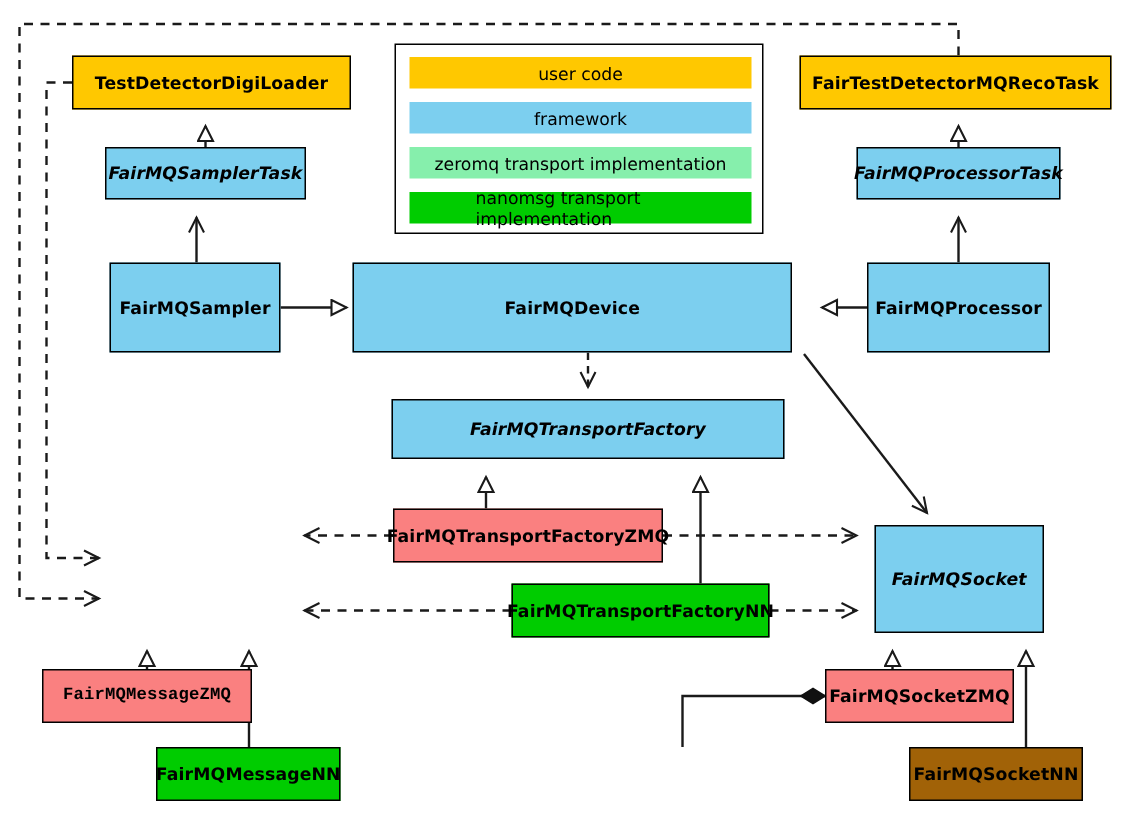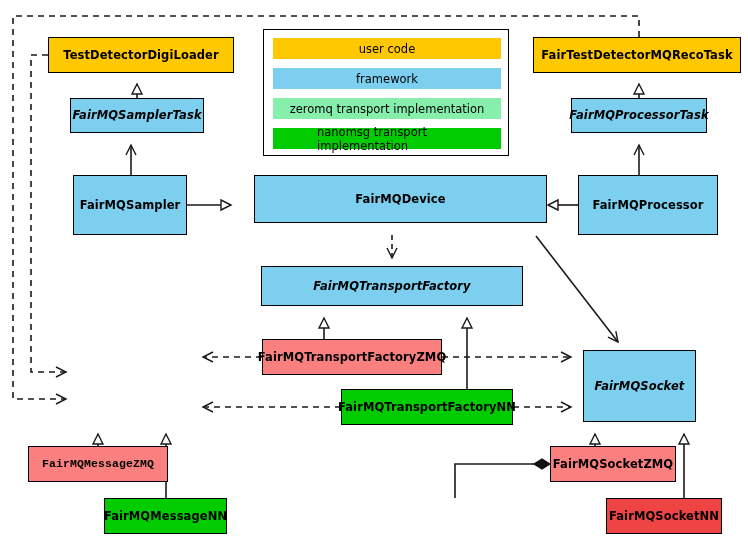--- a/index.html
+++ b/index.html
@@ -105,33 +105,33 @@
     </div>
 
   <div class="node italic" style="left:70px;top:98px;width:134px;height:35px;background:#7CCFEF;">
       <span>FairMQSamplerTask</span>
     </div>
 
   <div class="node" style="left:73px;top:175px;width:114px;height:60px;background:#7CCFEF;">
       <span>FairMQSampler</span>
     </div>
 
-  <div class="node" style="left:254px;top:175px;width:293px;height:48px;background:#7CCFEF;">
+  <div class="node" style="left:235px;top:175px;width:293px;height:60px;background:#7CCFEF;">
       <span>FairMQDevice</span>
     </div>
 
   <div class="node" style="left:533px;top:37px;width:208px;height:36px;background:#FFC800;">
       <span>FairTestDetectorMQRecoTask</span>
     </div>
 
   <div class="node italic" style="left:571px;top:98px;width:136px;height:35px;background:#7CCFEF;">
       <span>FairMQProcessorTask</span>
     </div>
 
-  <div class="node" style="left:578px;top:175px;width:140px;height:60px;background:#7CCFEF;">
+  <div class="node" style="left:578px;top:175px;width:122px;height:60px;background:#7CCFEF;">
       <span>FairMQProcessor</span>
     </div>
 
   <div class="node italic" style="left:261px;top:266px;width:262px;height:40px;background:#7CCFEF;">
       <span>FairMQTransportFactory</span>
     </div>
 
   <div class="node" style="left:262px;top:339px;width:180px;height:36px;background:#FA8080;">
       <span>FairMQTransportFactoryZMQ</span>
     </div>
@@ -150,21 +150,21 @@
     </div>
 
   <div class="node" style="left:550px;top:446px;width:126px;height:36px;background:#FA8080;">
       <span>FairMQSocketZMQ</span>
     </div>
 
   <div class="node" style="left:104px;top:498px;width:123px;height:36px;background:#00CC00;">
       <span>FairMQMessageNN</span>
     </div>
 
-  <div class="node" style="left:606px;top:498px;width:116px;height:36px;background:#ef4444;">
+  <div class="node" style="left:606px;top:498px;width:116px;height:36px;background:#a16207;">
       <span>FairMQSocketNN</span>
     </div>
 
 
   <div class="legend-box" style="left:263px;top:29px;width:246px;height:127px;">
     <div class="legend-row" style="left:9px;top:8px;width:228px;height:21px;background:#FFC800;">
         <span>user code</span>
       </div>
     <div class="legend-row" style="left:9px;top:38px;width:228px;height:21px;background:#7CCFEF;">
         <span>framework</span>

